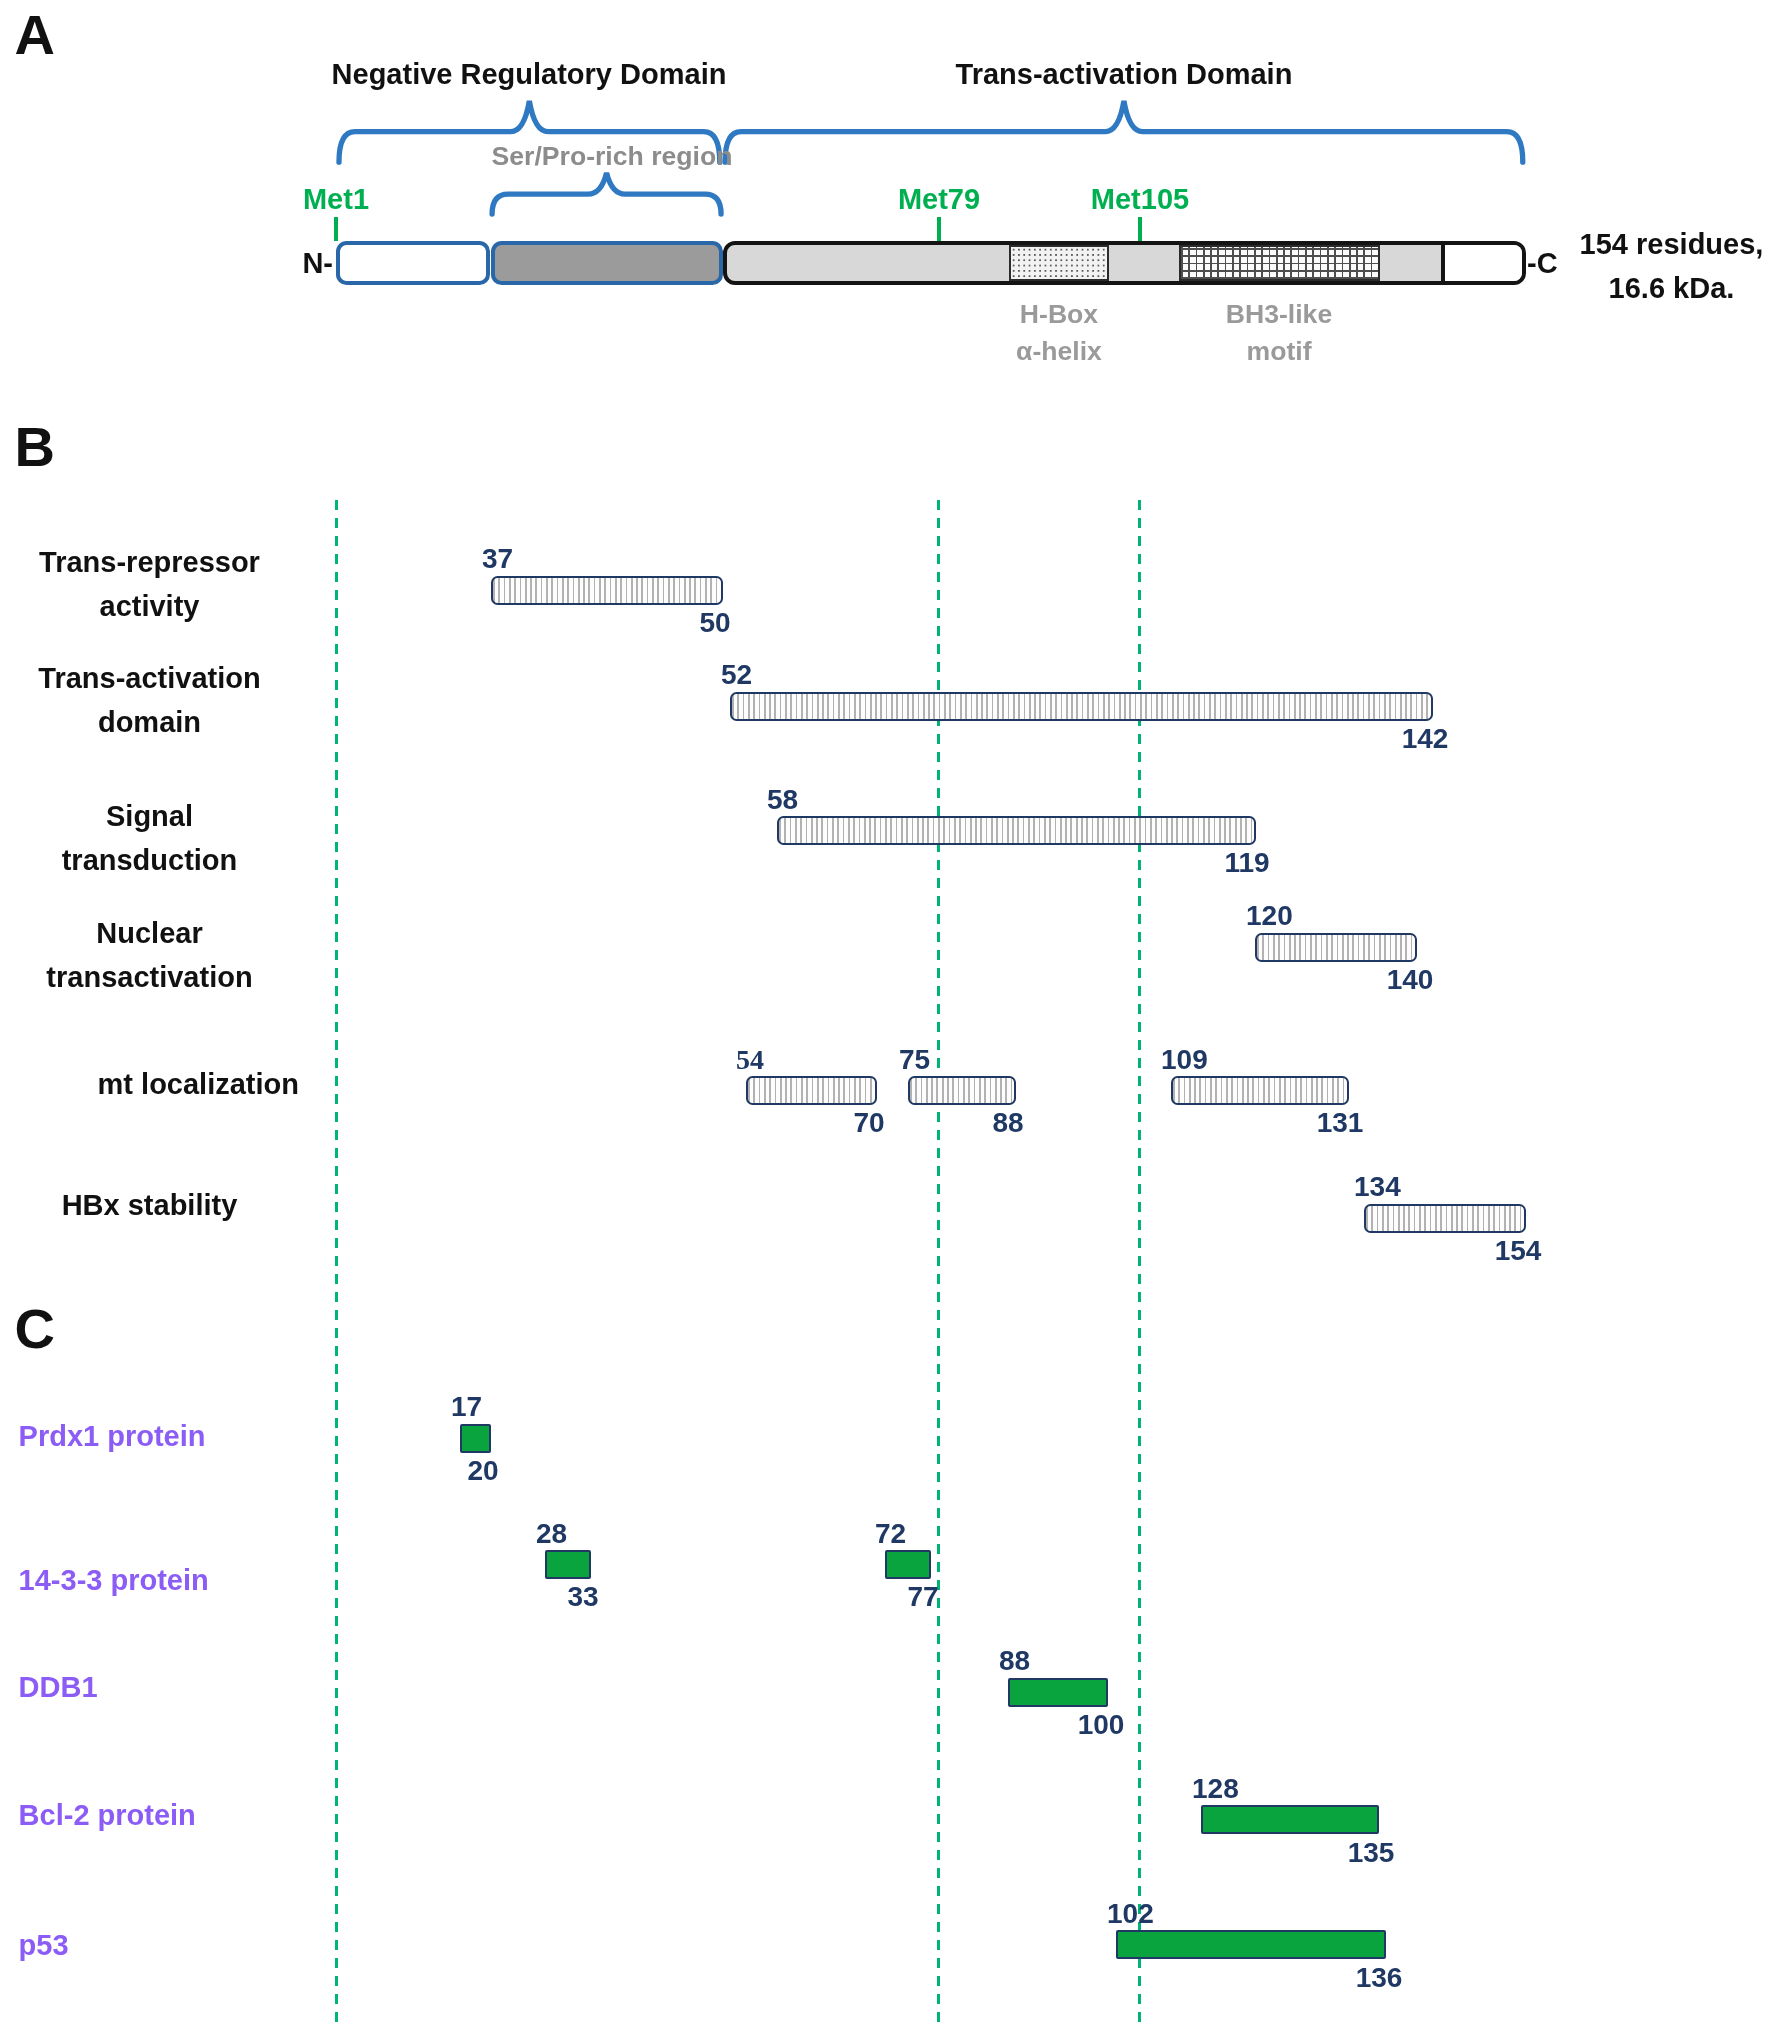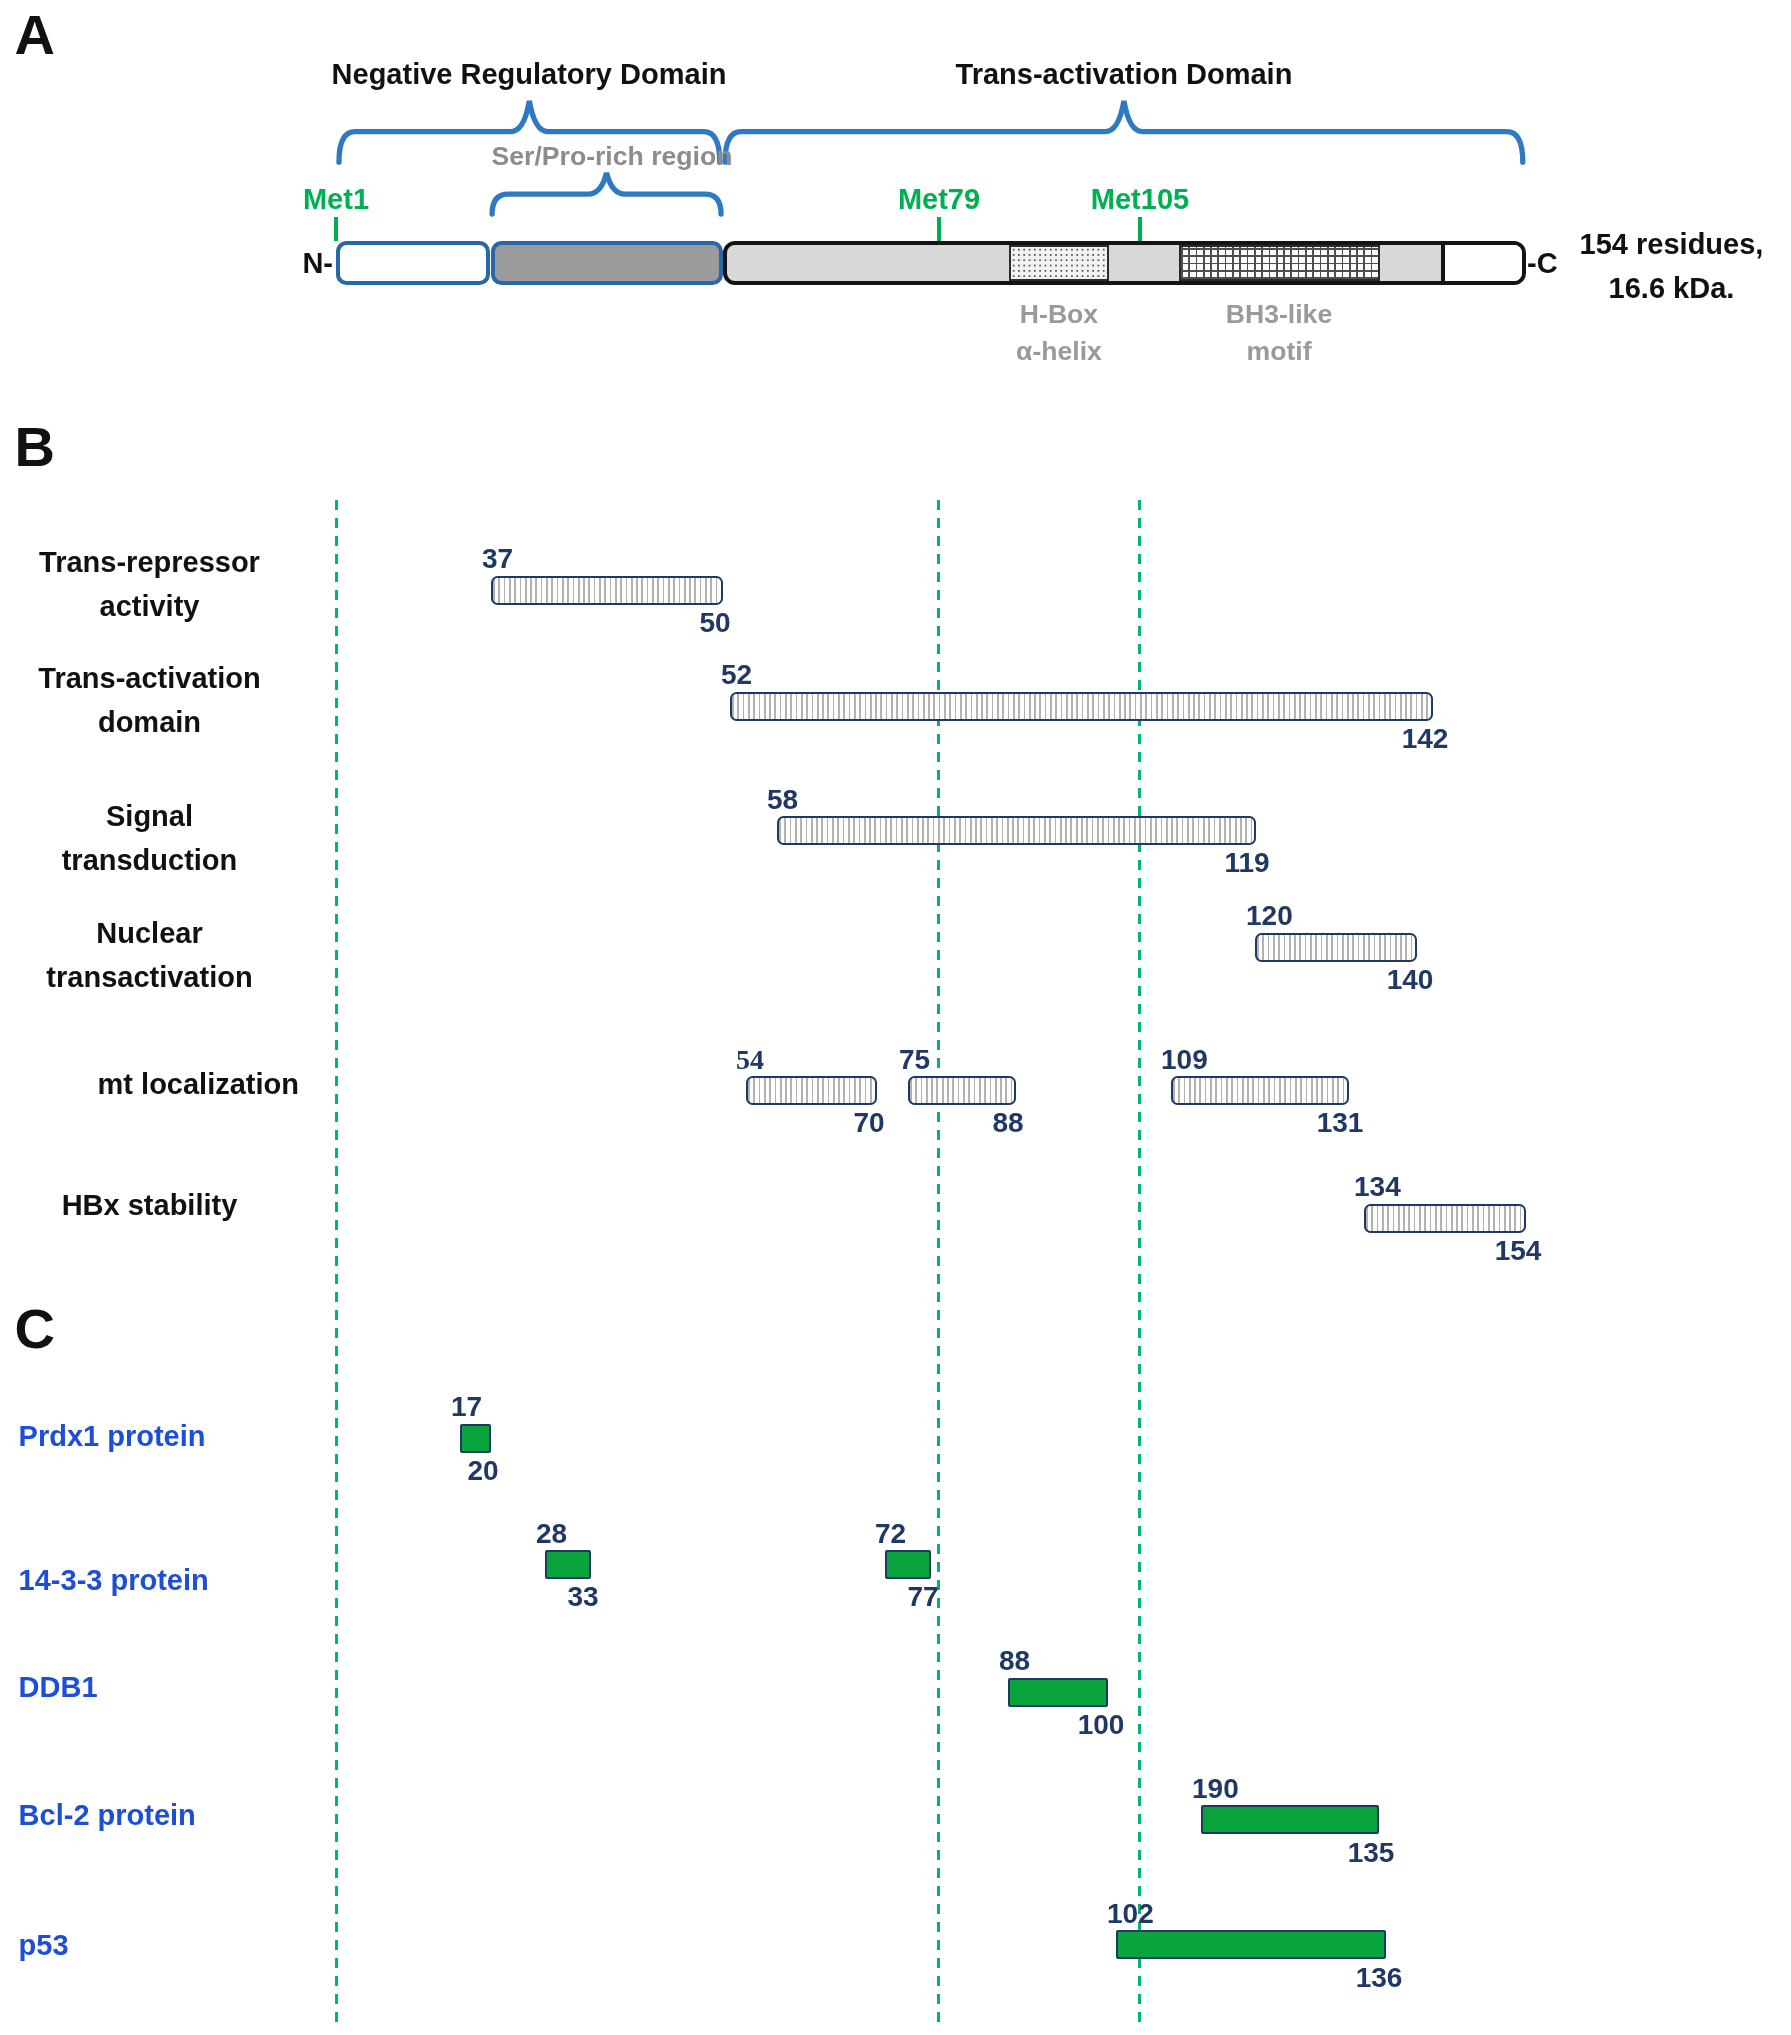--- a/index.html
+++ b/index.html
@@ -70,21 +70,21 @@
   }
   .dash-line{
     width:3.3px;
     background-image:repeating-linear-gradient(180deg,#00b377 0 10px, rgba(255,255,255,0) 10px 18px);
   }
   .row-label-b{
     width:299px;font-size:29px;font-weight:bold;color:#111;text-align:center;line-height:1.5;
     transform:translateY(-50%);
   }
   .row-label-c{
-    left:0;width:372px;padding-left:18.6px;font-size:29px;font-weight:bold;color:#1d4ed8;
+    left:0;width:372px;padding-left:18.6px;font-size:29px;font-weight:bold;color:#8b5cf6;
     text-align:left;line-height:1.5;transform:translateY(-50%);
   }
   .range-bar-b{
     height:29px;box-sizing:border-box;border:2.7px solid #1f3864;border-radius:6.6px;
     background-color:#fdfdfd;
     background-image:repeating-linear-gradient(90deg,#b2b2b2 0 1.7px, rgba(255,255,255,0) 1.7px 5.3px);
   }
   .range-bar-c{
     height:29px;box-sizing:border-box;border:2.7px solid #1f3864;border-radius:2px;
     background-color:#0aa43f;
@@ -212,21 +212,21 @@
       <div class="abs row-label-c" style="top: 1688px;">
         <div>DDB1</div>
       </div>
       <div class="abs range-bar-c" style="left: 1008px; top: 1678px; width: 100px;"></div>
       <div class="abs num" style="left: 999px; top: 1647px;">88</div>
       <div class="abs num num-end" style="left: 1101px; top: 1711px;">100</div>
       <div class="abs row-label-c" style="top: 1816px;">
         <div>Bcl-2 protein</div>
       </div>
       <div class="abs range-bar-c" style="left: 1201px; top: 1805px; width: 178px;"></div>
-      <div class="abs num" style="left: 1192px; top: 1775px;">190</div>
+      <div class="abs num" style="left: 1192px; top: 1775px;">128</div>
       <div class="abs num num-end" style="left: 1371px; top: 1839px;">135</div>
       <div class="abs row-label-c" style="top: 1946px;">
         <div>p53</div>
       </div>
       <div class="abs range-bar-c" style="left: 1116px; top: 1930px; width: 270px;"></div>
       <div class="abs num" style="left: 1107px; top: 1900px;">102</div>
       <div class="abs num num-end" style="left: 1379px; top: 1964px;">136</div>
     </div>
 
 </div>

